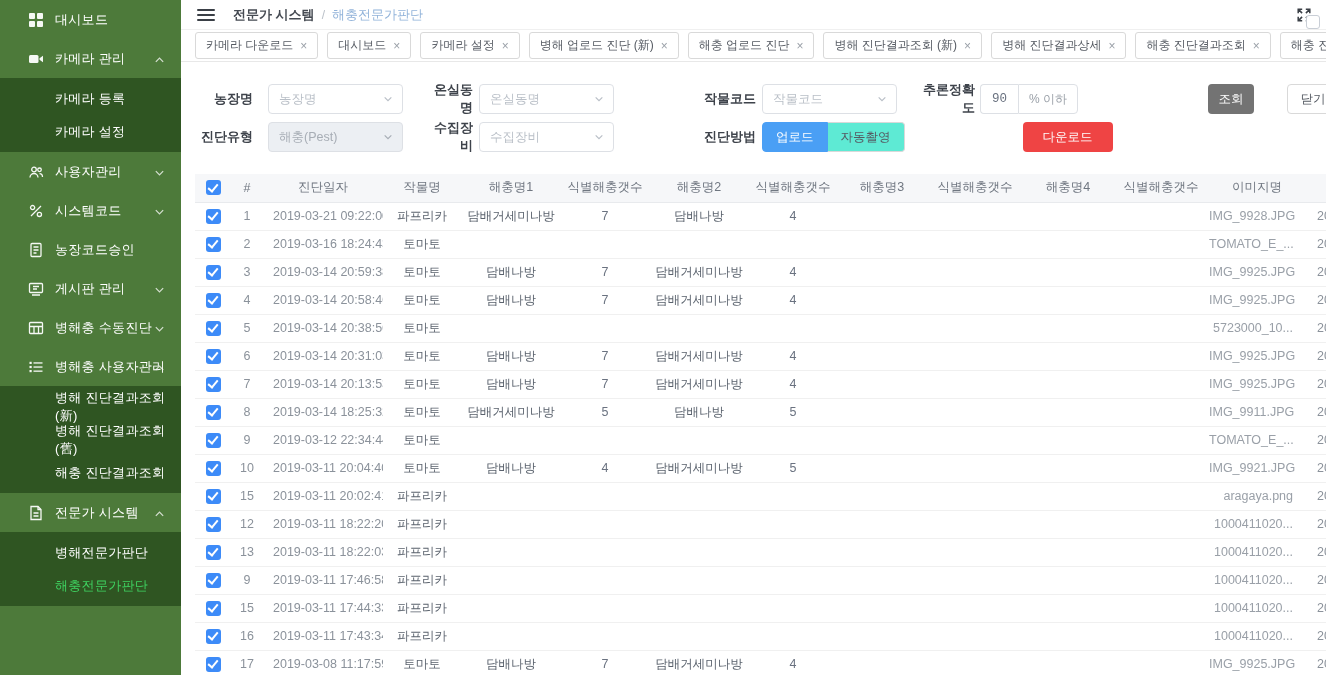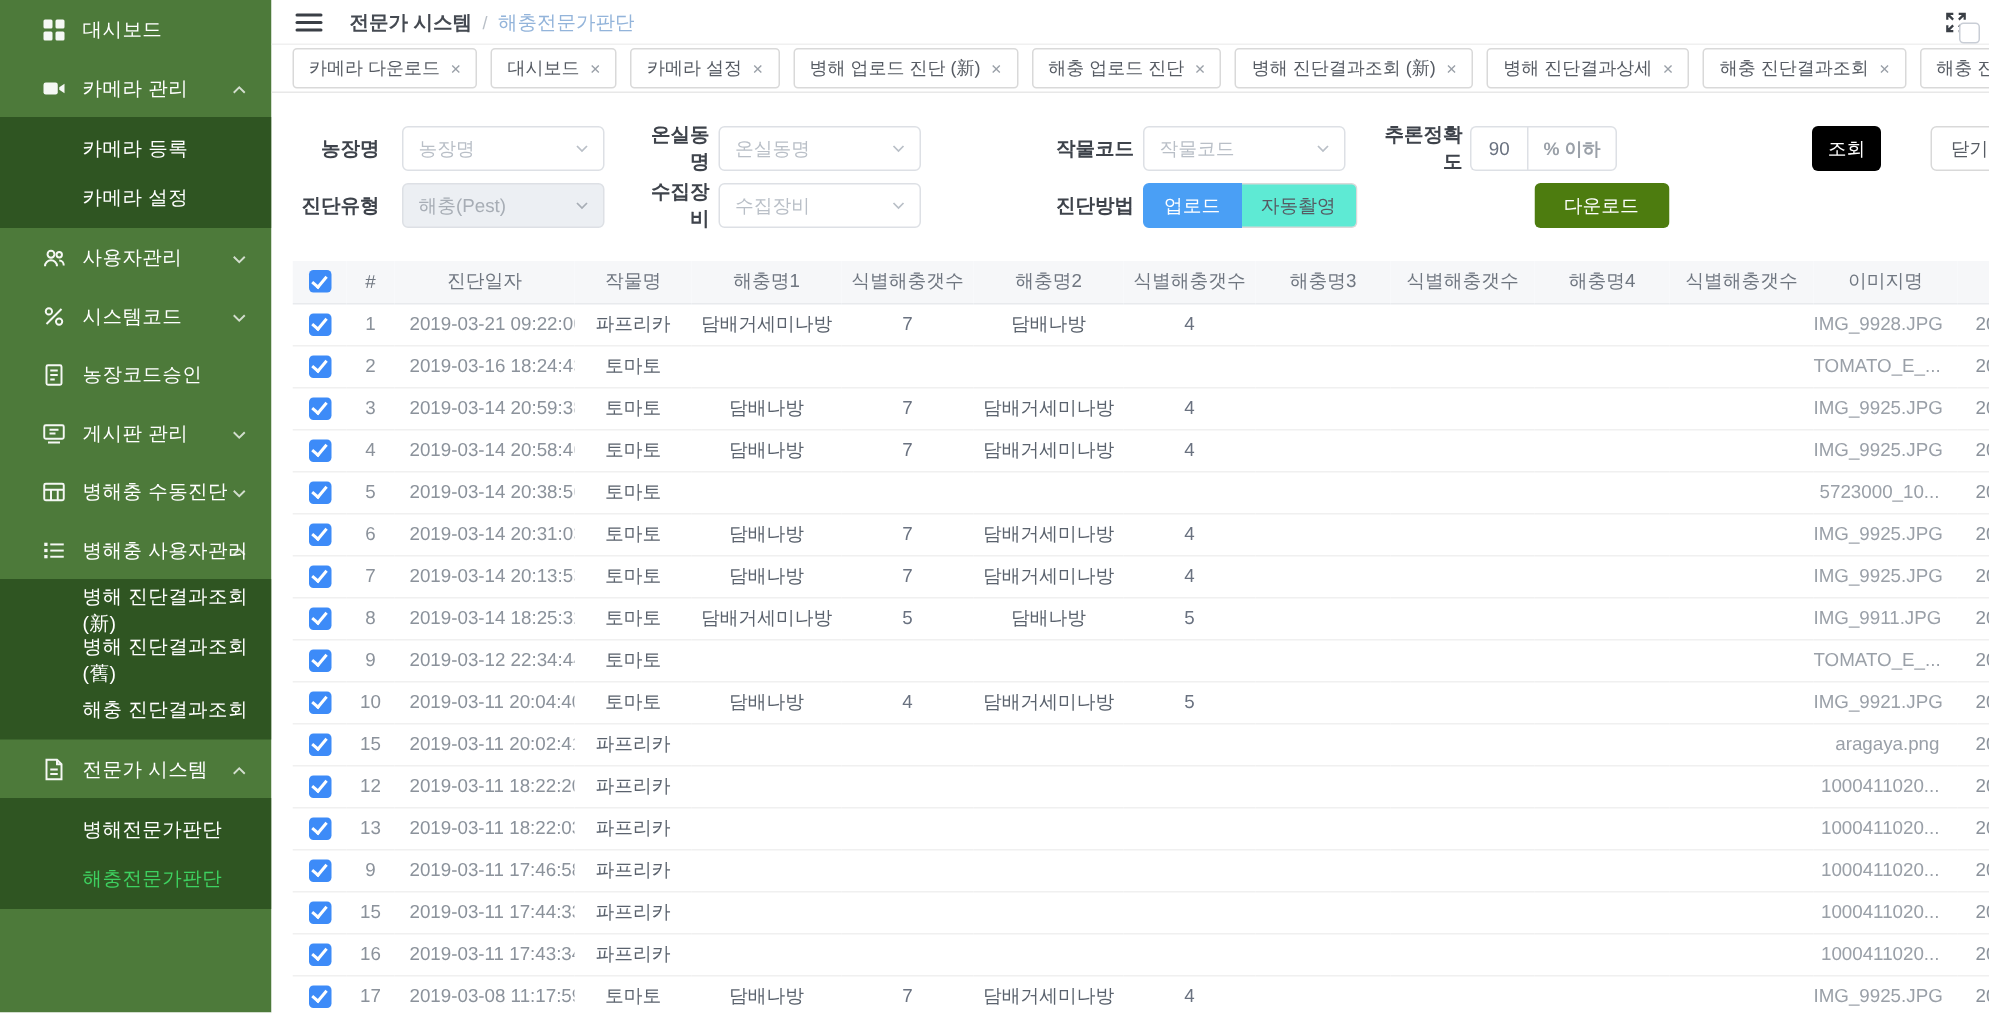--- a/index.html
+++ b/index.html
@@ -48,30 +48,30 @@
   .frow { display:flex; align-items:center; height:30px; margin-bottom:8px; }
   .flabel { font-size:13px; font-weight:bold; color:#3e434b; text-align:right; flex:none; }
   .sel { height:30px; border:1px solid #dde0e5; border-radius:4px; background:#fff;
     display:flex; align-items:center; padding:0 10px; font-size:12.5px; color:#b9bfc7;
     position:relative; cursor:pointer; flex:none; }
   .sel .arr { position:absolute; right:9px; top:50%; transform:translateY(-50%);
     width:10px; height:10px; }
   .sel.disabled { background:#eceff3; color:#a7adb5; cursor:default; }
   .acc-input { width:38px; height:30px; border:1px solid #dde0e5; border-right:none;
     border-radius:4px 0 0 4px; text-align:center; font-size:12.5px; color:#6a7280;
-    outline:none; flex:none; font-family:Liberation Sans, sans-serif; }
+    outline:none; flex:none; font-family:Liberation Mono, monospace; }
   .acc-suffix { height:30px; border:1px solid #dde0e5; border-radius:0 4px 4px 0;
     display:flex; align-items:center; padding:0 10px; font-size:12px; color:#9aa0a8;
-    flex:none; background:#fff;font-weight:bold; }
+    flex:none; background:#fff; }
   .btn { height:30px; border-radius:4px; font-size:12.5px; display:inline-flex;
     align-items:center; justify-content:center; cursor:pointer; flex:none;
     font-family:"Liberation Sans",sans-serif; border:1px solid transparent; }
-  .btn-search { width:46px; background:#000000; color:#fff; }
+  .btn-search { width:46px; background:#737373; color:#fff; }
   .btn-close { width:52px; background:#fff; color:#565b63; border-color:#d9d9d9; }
-  .btn-download { width:90px; background:#4d7c0f; color:#fff; }
+  .btn-download { width:90px; background:#ef4444; color:#fff; }
   .seg { display:flex; flex:none; }
   .seg .seg-btn { height:30px; padding:0 13px; font-size:12.5px; display:flex;
     align-items:center; cursor:pointer; border:1px solid #d9d9d9; background:#5eead4; color:#565b63; }
   .seg .seg-btn:first-child { border-radius:4px 0 0 4px; }
   .seg .seg-btn:last-child { border-radius:0 4px 4px 0; border-left:none; }
   .seg .seg-btn.on { background:#4a9ff5; border-color:#4a9ff5; color:#fff; }
 
   
   .table-wrap { margin-left:14px; overflow:hidden; }
   table { border-collapse:collapse; table-layout:fixed; width:1174px; }

